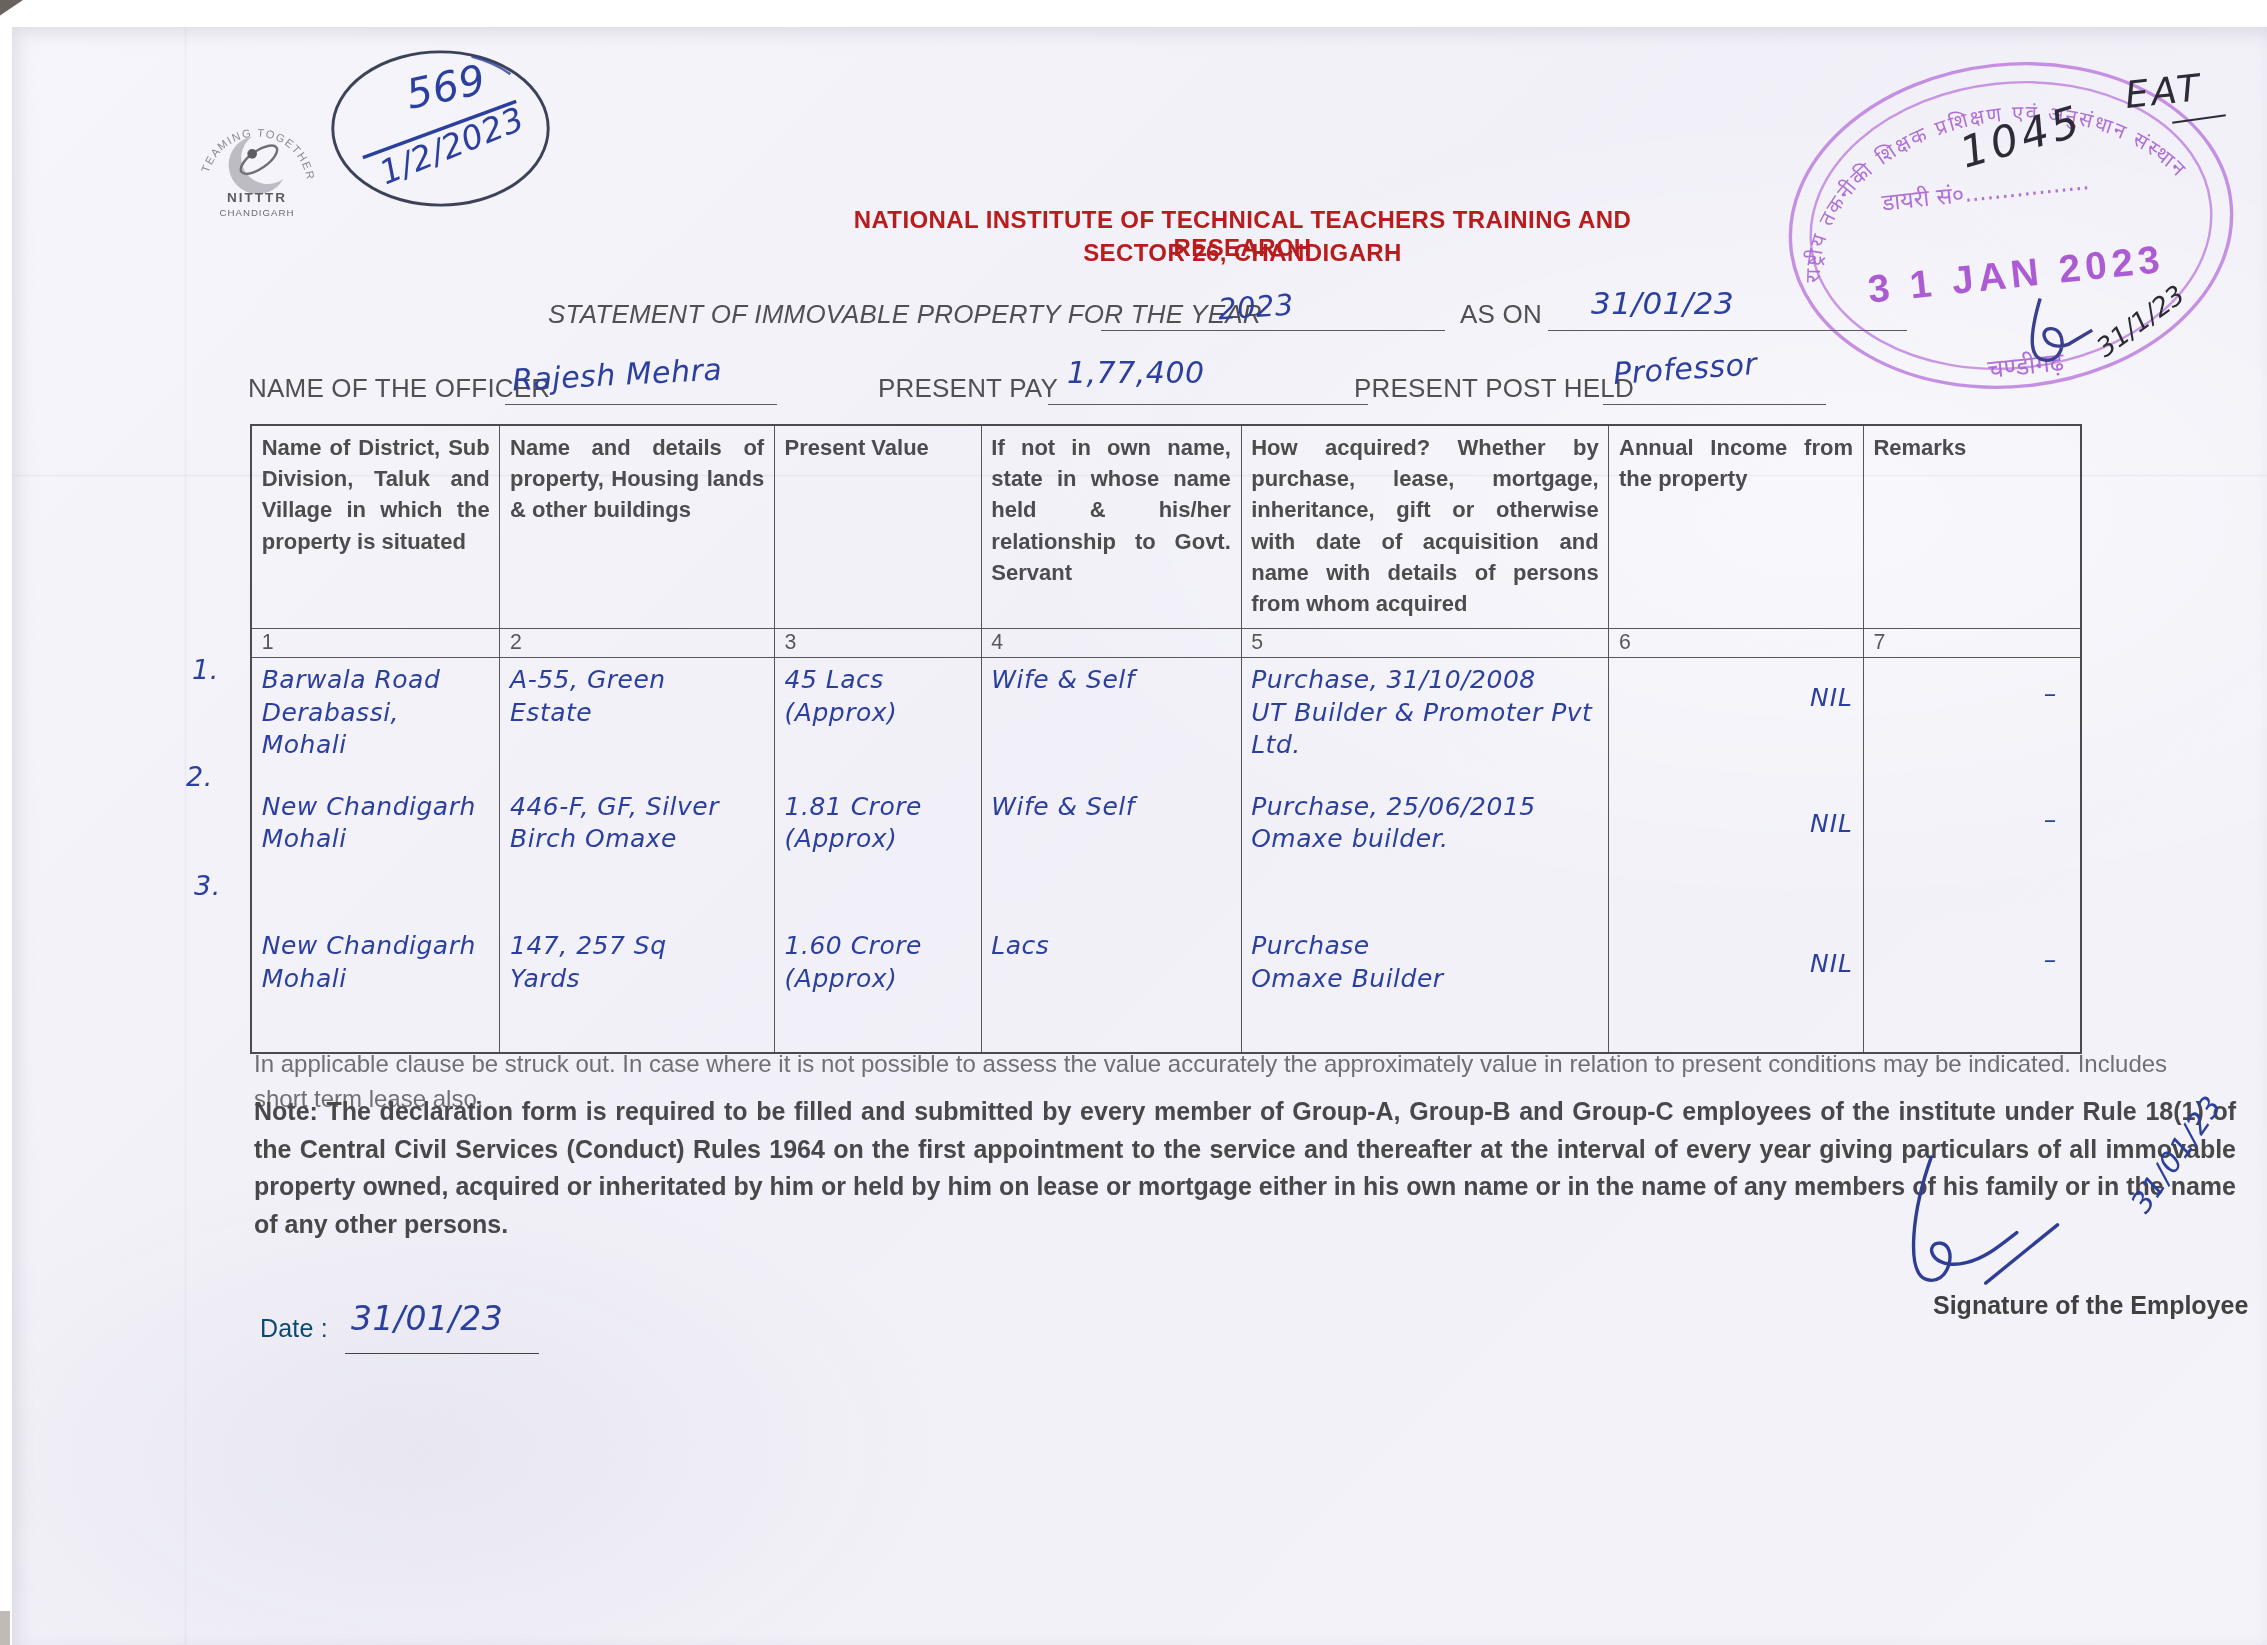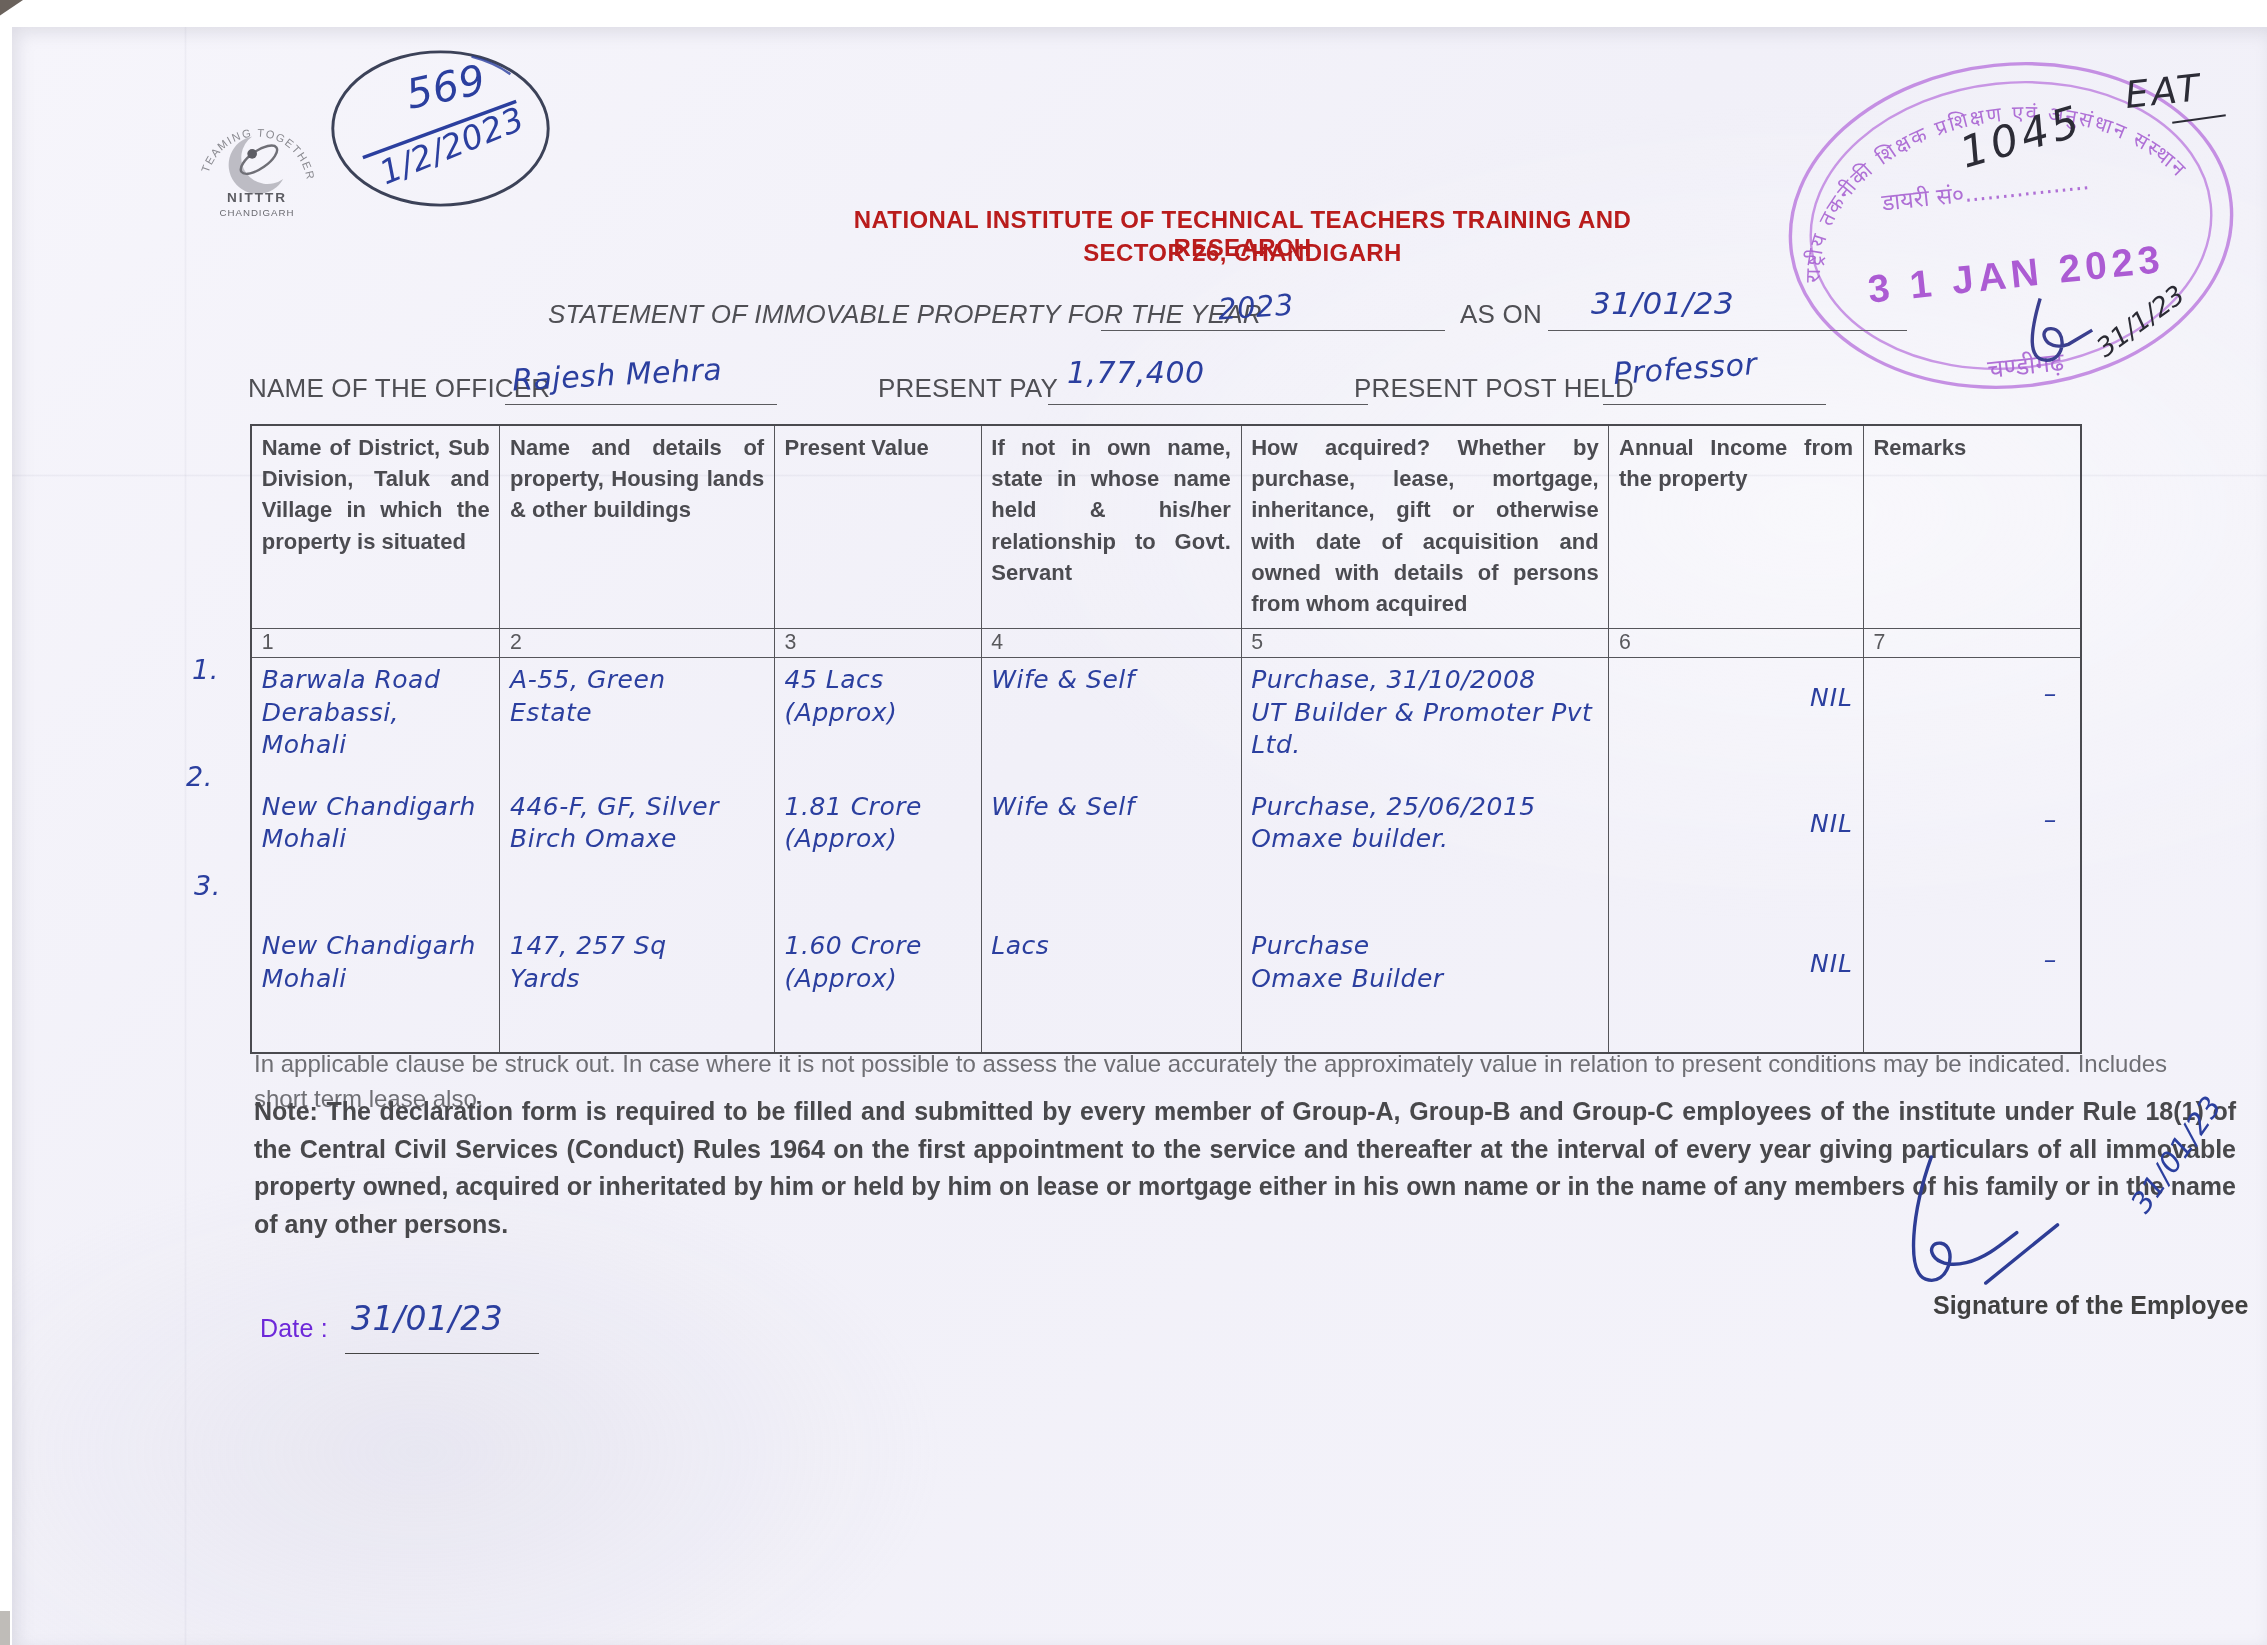--- a/index.html
+++ b/index.html
@@ -144,21 +144,21 @@
         <col style="width:20.1%">
         <col style="width:13.9%">
         <col style="width:11.9%">
     </colgroup>
     <thead>
       <tr>
         <th>Name of District, Sub Division, Taluk and Village in which the property is situated</th>
         <th>Name and details of property, Housing lands &amp; other buildings</th>
         <th>Present Value</th>
         <th>If not in own name, state in whose name held &amp; his/her relationship to Govt. Servant</th>
-        <th>How acquired? Whether by purchase, lease, mortgage, inheritance, gift or otherwise with date of acquisition and owned with details of persons from whom acquired</th>
+        <th>How acquired? Whether by purchase, lease, mortgage, inheritance, gift or otherwise with date of acquisition and name with details of persons from whom acquired</th>
         <th>Annual Income from the property</th>
         <th>Remarks</th>
       </tr>
       <tr class="numrow">
         <td>1</td>
         <td>2</td>
         <td>3</td>
         <td>4</td>
         <td>5</td>
         <td>6</td>
@@ -228,16 +228,16 @@
 <div class="footnote">In applicable clause be struck out. In case where it is not possible to assess the value accurately the approximately value in relation to present conditions may be indicated. Includes short term lease also.</div>
 <div class="note">Note: The declaration form is required to be filled and submitted by every member of Group-A, Group-B and Group-C employees of the institute  under Rule 18(1) of the Central Civil Services (Conduct) Rules 1964 on the first appointment to the service and thereafter at the interval of every year giving particulars of all immovable property owned, acquired or inheritated by him or held by him on lease or mortgage either in his own name or in the name of any members of his family or in the name of any other persons.</div>
 
 <svg style="position:absolute;left:1871px;top:1153px;" width="243" height="165" viewBox="0 0 250 170">
   <path d="M 62,4 C 42,60 36,122 56,130 C 80,139 90,96 72,93 C 54,91 60,122 98,113 C 118,108 132,96 150,82" fill="none" stroke="#2e3d96" stroke-width="3.5" stroke-linecap="round"></path>
   <line x1="118" y1="134" x2="192" y2="74" stroke="#2e3d96" stroke-width="3.5" stroke-linecap="round"></line>
 </svg>
 <span class="hw" style="left:2123px;top:1199px;font-size:29px;transform:rotate(-55deg);transform-origin:left top;">31/01/23</span>
 <div class="siglabel">Signature of the Employee</div>
 
-<span class="print lbl" style="left:260px;top:1314px;font-size:25px;color:#6d28d9;">Date :</span>
+<span class="print lbl" style="left:260px;top:1314px;font-size:25px;color:#0c4a6e;">Date :</span>
 <div class="blank" style="left:345px;top:1353px;width:194px;border-color:#444;"></div>
 <span class="hw" style="left:351px;top:1298px;font-size:33px;">31/01/23</span>
 
 
 </body></html>

